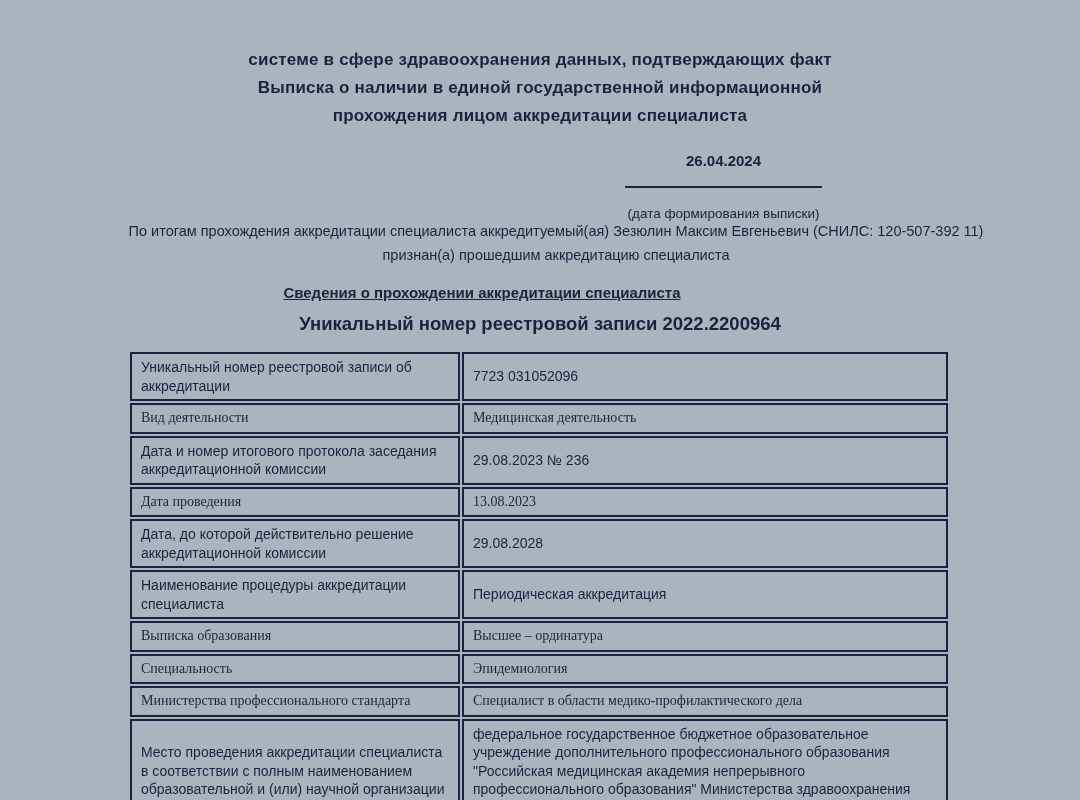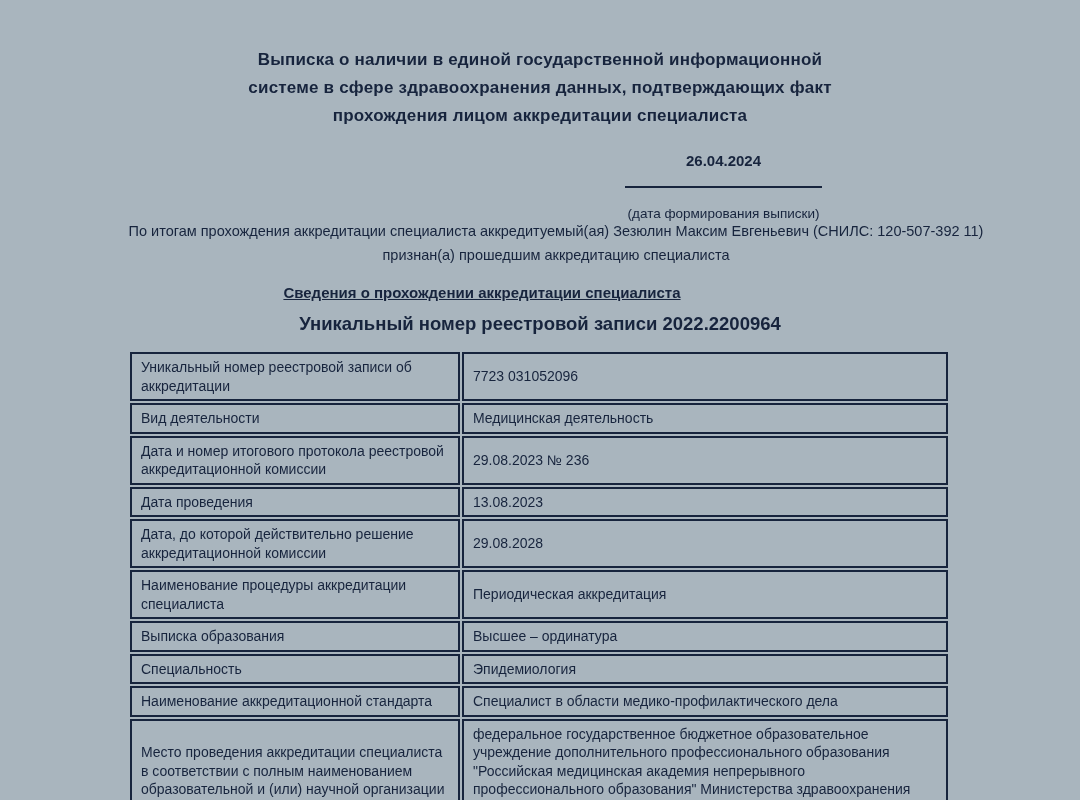--- a/index.html
+++ b/index.html
@@ -50,32 +50,32 @@
     position:absolute;top:350px;left:128px;
     width:822px;table-layout:fixed;
     border-collapse:separate;border-spacing:2px;
   }
   .acc-table td{
     border:2px solid var(--ink);
     vertical-align:middle;
     padding:4px 9px;
     font-size:14px;line-height:18.5px;
   }
-  tr.r-short{height:28px;}
+  tr.r-short{height:28px;font-family:Liberation Serif, serif;}
   tr.r-tall{height:46px;}
   tr.r-xtall{height:78px;}
 </style>
 </head>
 <body>
 
 <div class="page">
 
   <div class="doc-title">
+    <div>системе в сфере здравоохранения данных, подтверждающих факт</div>
     <div>Выписка о наличии в единой государственной информационной</div>
-    <div>системе в сфере здравоохранения данных, подтверждающих факт</div>
     <div>прохождения лицом аккредитации специалиста</div>
   </div>
 
   <div class="date-block">
     <div class="date-value">26.04.2024</div>
     <div class="date-caption">(дата формирования выписки)</div>
   </div>
 
   <div class="intro">
     <div>По итогам прохождения аккредитации специалиста аккредитуемый(ая) Зезюлин Максим Евгеньевич (СНИЛС: 120-507-392 11)</div>
@@ -94,21 +94,21 @@
     <tbody>
       <tr class="r-tall">
         <td>Уникальный номер реестровой записи об аккредитации</td>
         <td>7723 031052096</td>
       </tr>
       <tr class="r-short">
         <td>Вид деятельности</td>
         <td>Медицинская деятельность</td>
       </tr>
       <tr class="r-tall">
-        <td>Дата и номер итогового протокола реестровой аккредитационной комиссии</td>
+        <td>Дата и номер итогового протокола заседания аккредитационной комиссии</td>
         <td>29.08.2023 № 236</td>
       </tr>
       <tr class="r-short">
         <td>Дата проведения</td>
         <td>13.08.2023</td>
       </tr>
       <tr class="r-tall">
         <td>Дата, до которой действительно решение аккредитационной комиссии</td>
         <td>29.08.2028</td>
       </tr>
@@ -118,21 +118,21 @@
       </tr>
       <tr class="r-short">
         <td>Выписка образования</td>
         <td>Высшее – ординатура</td>
       </tr>
       <tr class="r-short">
         <td>Специальность</td>
         <td>Эпидемиология</td>
       </tr>
       <tr class="r-short">
-        <td>Наименование аккредитационной стандарта</td>
+        <td>Министерства профессионального стандарта</td>
         <td>Специалист в области медико-профилактического дела</td>
       </tr>
       <tr class="r-xtall">
         <td>Место проведения аккредитации специалиста в соответствии с полным наименованием образовательной и (или) научной организации</td>
         <td>федеральное государственное бюджетное образовательное учреждение дополнительного профессионального образования "Российская медицинская академия непрерывного профессионального образования" Министерства здравоохранения Российской Федерации</td>
       </tr>
     </tbody>
   </table>
 
 </div>

